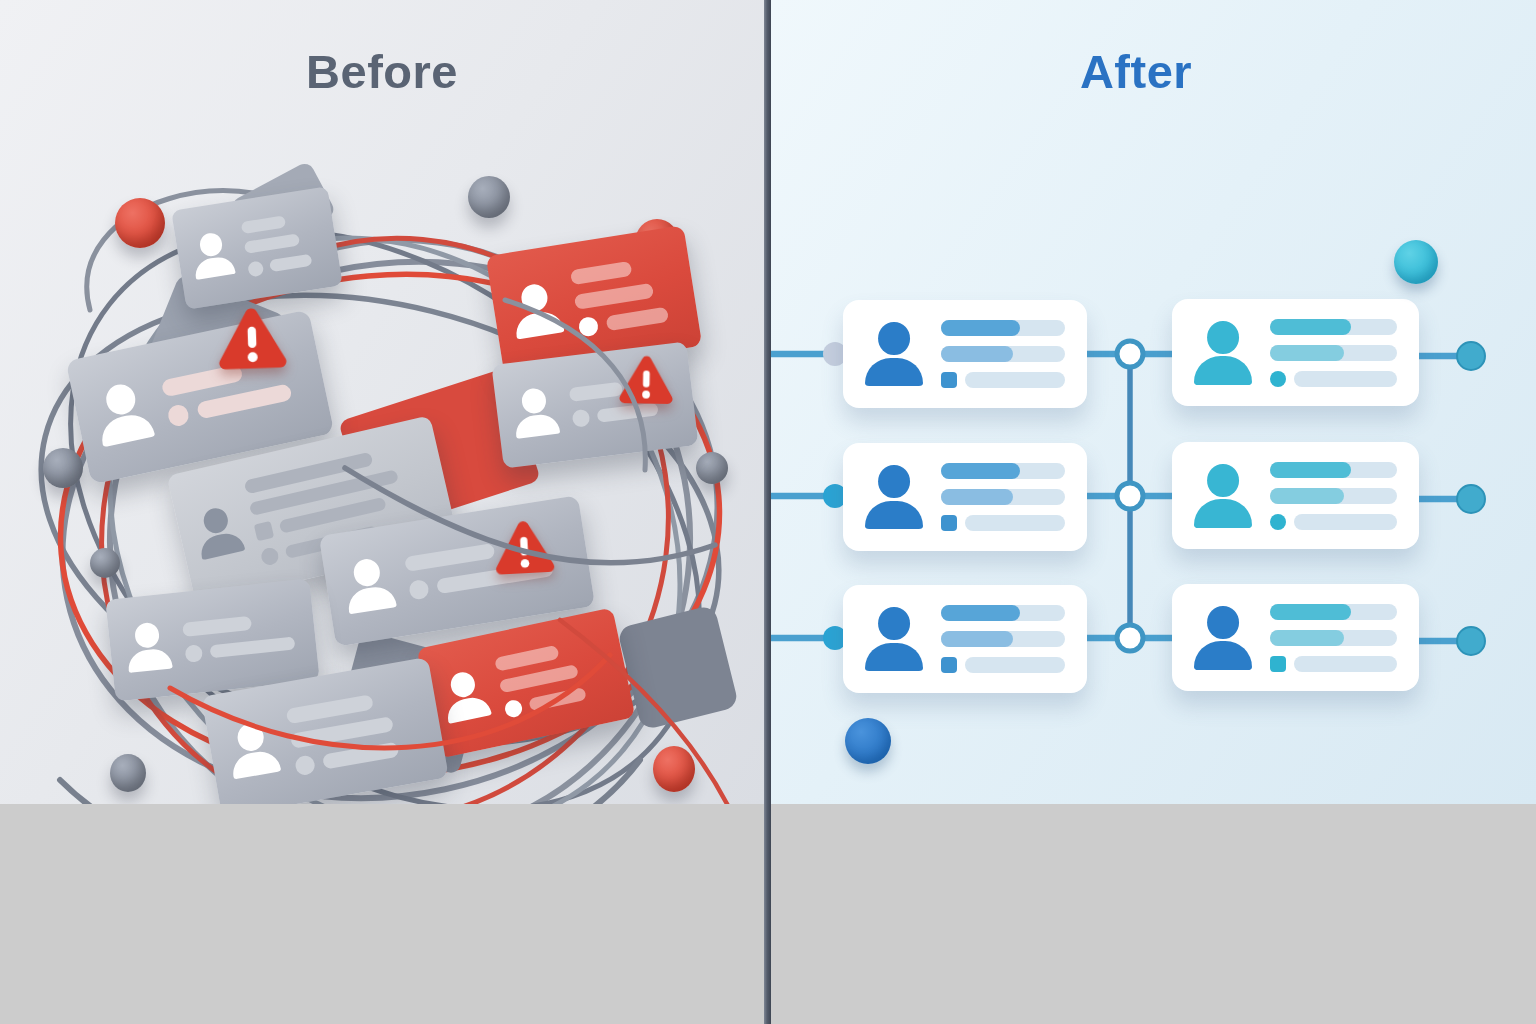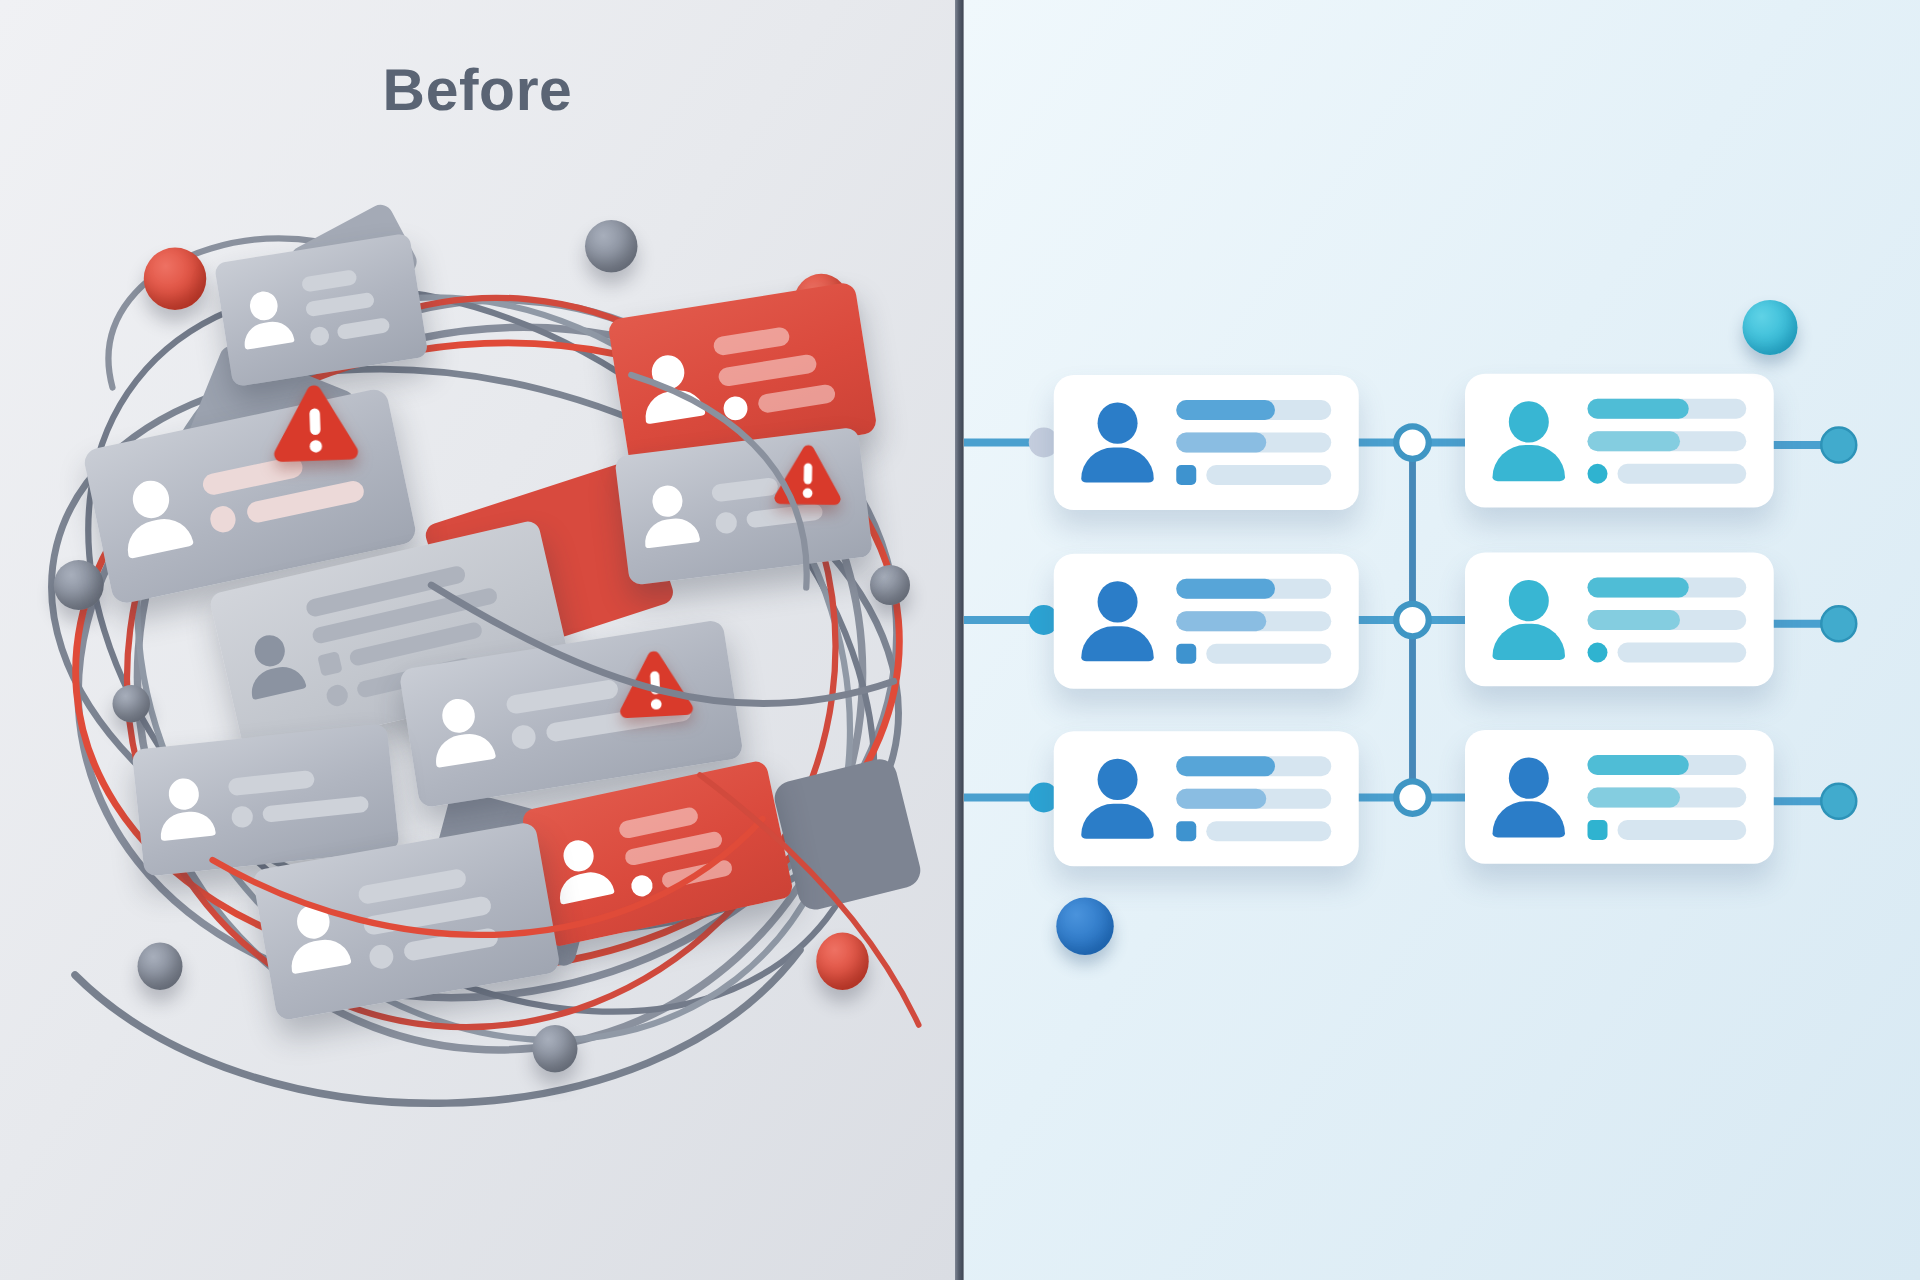--- a/index.html
+++ b/index.html
@@ -1,20 +1,20 @@
 <!DOCTYPE html>
 <html><head>
 <meta charset="utf-8">
 <style>
   html,body{margin:0;padding:0;background:#ccc;}
   #stage{position:relative;width:1536px;height:1024px;overflow:hidden;
          font-family:"Liberation Sans",sans-serif;}
 
   
-  .panel{position:absolute;top:0;height:1024px;overflow:hidden;}
+  .panel{position:absolute;top:0;height:804px;overflow:hidden;}
   #panel-before{left:0;width:764px;
     background:linear-gradient(125deg,#f0f1f4 0%,#e7e9ed 45%,#dadde3 100%);}
   #panel-after{left:771px;width:765px;
     background:linear-gradient(125deg,#f0f8fc 0%,#e4f1f8 45%,#d8e9f3 100%);}
   #divider{position:absolute;top:0;left:764px;width:7px;height:1024px;
     background:linear-gradient(to right,#7d8593,#545c6b 45%,#3e4553);}
 
   .panel-title{position:absolute;top:44px;left:0;width:100%;text-align:center;
     font-size:47px;font-weight:bold;letter-spacing:.5px;}
   #title-before{color:#5a6474;}
@@ -451,15 +451,16 @@
         <div class="r3">
             <span class="asq"></span>
             <span class="lbar"></span>
           </div>
       </div>
     </div>
 
     <div class="bigdot dot-cyan"></div>
     <div class="bigdot dot-blue"></div>
 
+    <div class="panel-title" id="title-after">After</div>
   </div>
 
 </div>
 
 </body></html>

